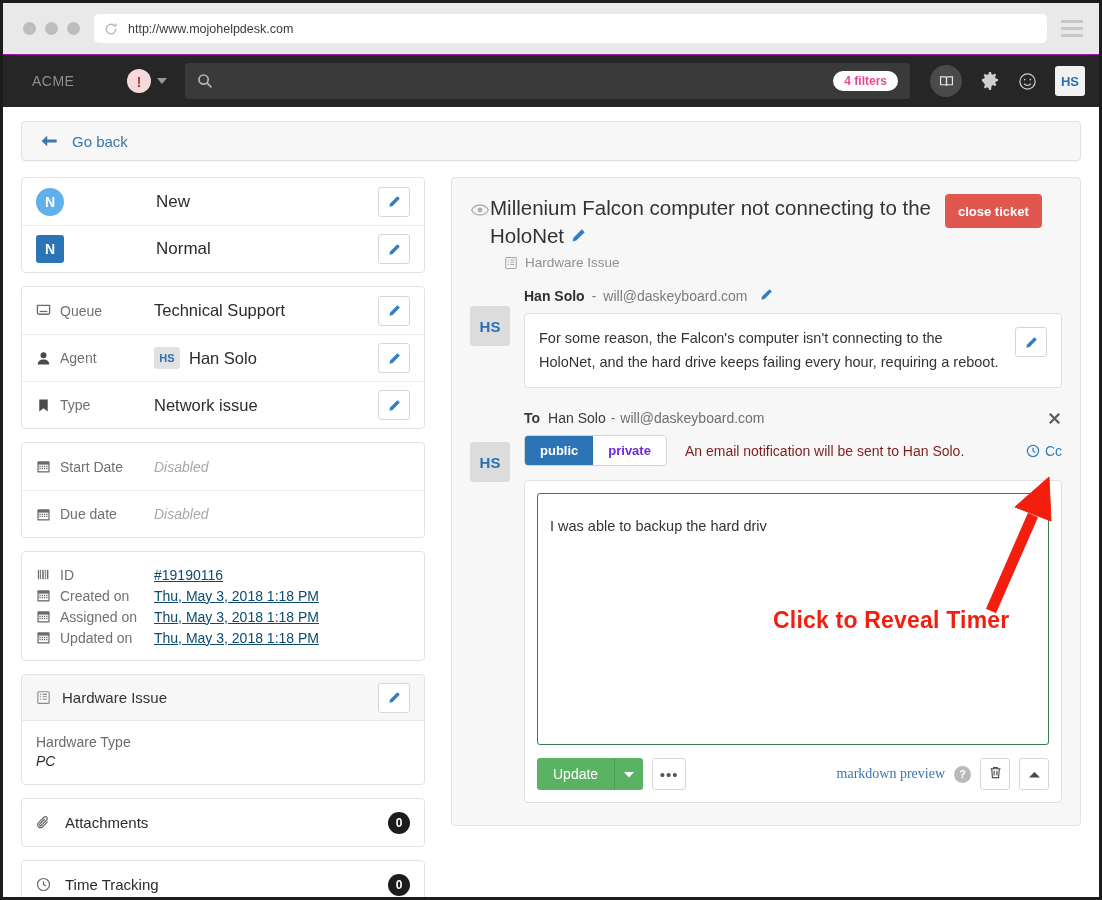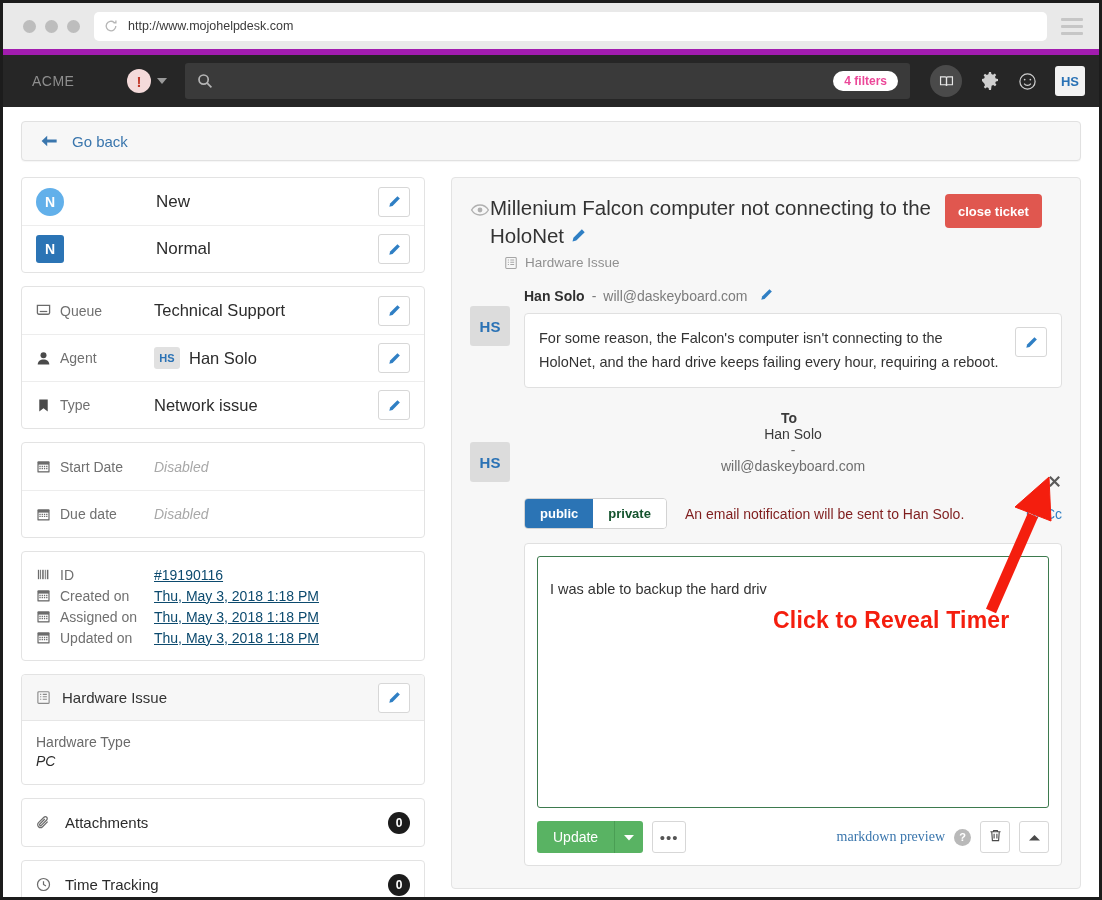--- a/index.html
+++ b/index.html
@@ -14,21 +14,21 @@
   
   .window {
     position:absolute; left:0; top:0; width:1102px; height:900px;
     border:3px solid #1c1c1c;
     background:#ffffff;
     overflow:hidden;
   }
   .browser-chrome {
     height:52px; background:#e9e9e9;
     display:flex; align-items:center; padding:0 12px;
-    border-bottom:6px solid #a21caf;
+    border-bottom:1px solid #a21caf;
   }
   .traffic { display:flex; gap:9px; margin-left:8px; margin-right:14px; }
   .dot { width:13px; height:13px; border-radius:50%; background:#bdbdbd; }
   .urlbar {
     flex:1; height:29px; background:#fff; border-radius:5px;
     display:flex; align-items:center; padding:0 10px; gap:10px;
     font-size:12.5px; color:#3a3a3a;
   }
   .reload-icon { width:14px; height:14px; flex:none; color:#b6b6b6; }
   .url-text { color:#3b3b3b; font-size:12.5px; }
@@ -179,28 +179,28 @@
   .msg-from b { font-weight:bold; }
   .msg-from .em { color:#7c7c7c; font-weight:normal; }
   .msg-bubble {
     margin-top:9px; background:#fff; border:1px solid #e0e0e0; border-radius:4px;
     padding:13px 14px; display:flex; gap:12px; align-items:flex-start;
   }
   .msg-text { flex:1; font-size:14.5px; color:#333; line-height:1.62; }
 
   .reply-block { margin-top:22px; display:flex; gap:14px; }
   .reply-main { flex:1; }
-  .to-line { display:flex; align-items:center; font-size:14px; color:#3a3a3a;flex-direction:column; }
+  .to-line { display:flex; align-items:center; font-size:14px; color:#3a3a3a; }
   .to-line .tolabel { font-weight:bold; margin-right:8px; }
   .to-line .toemail { color:#6f6f6f; }
   .x-close { margin-left:auto; color:#5a5a5a; width:15px; height:15px; }
   .tabs-line { display:flex; align-items:center; margin-top:9px; position:relative; }
   .tabgrp { display:flex; border:1px solid #d3d3d3; border-radius:4px; overflow:hidden; position:relative; }
   .tab {
-    padding:7px 15px; font-size:13px; font-weight:bold; background:#fff; color:#14532d;
+    padding:7px 15px; font-size:13px; font-weight:bold; background:#fff; color:#6d28d9;
   }
   .tab.active { background:#2b74b5; color:#fff; }
   .notify-text { margin-left:18px; font-size:14px; color:#7f1d1d; }
   .cc-link { margin-left:auto; display:flex; align-items:center; gap:5px; color:#2f7fc4; font-size:14px; }
   .cc-clock { width:14px; height:14px; }
 
   .composer {
     margin-top:14px; background:#fff; border:1px solid #e0e0e0; border-radius:4px; padding:12px;
   }
   .composer-ta {

